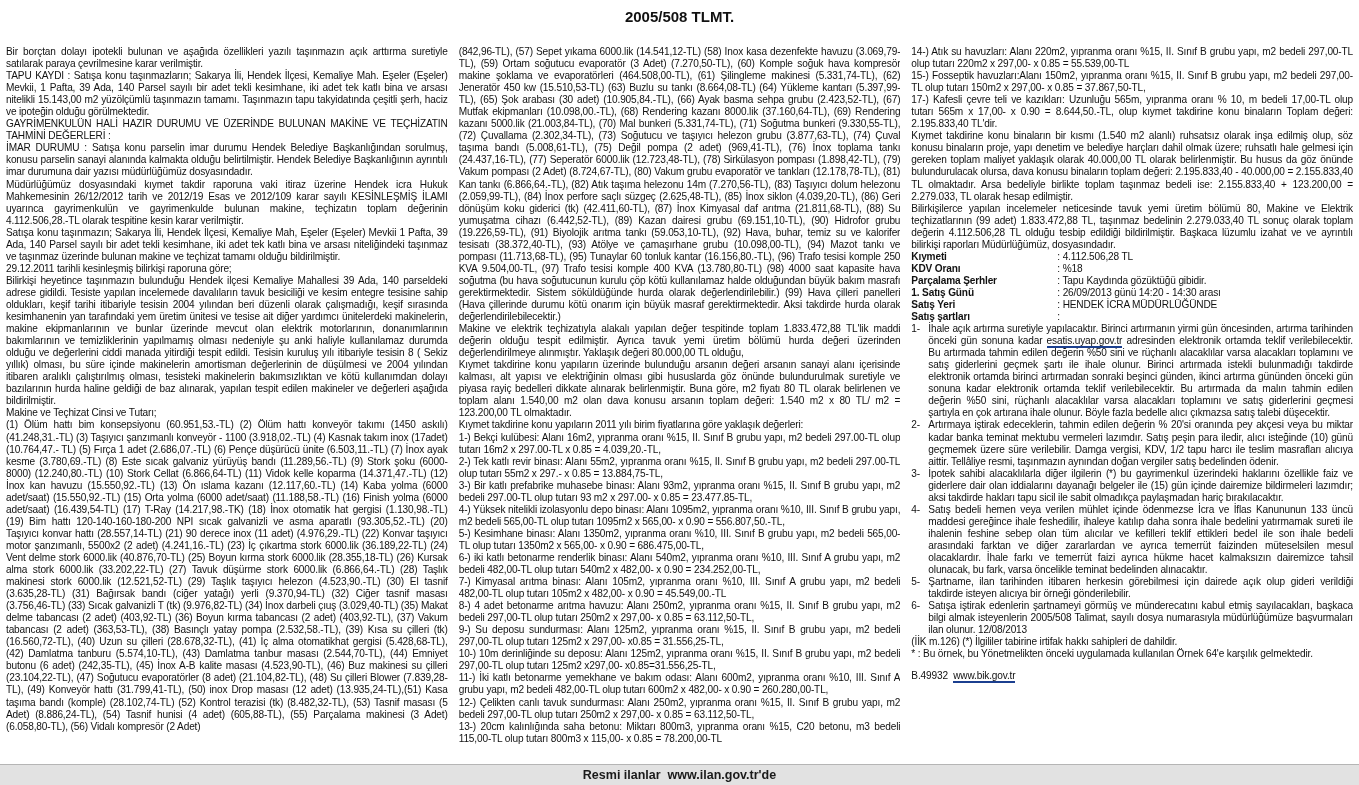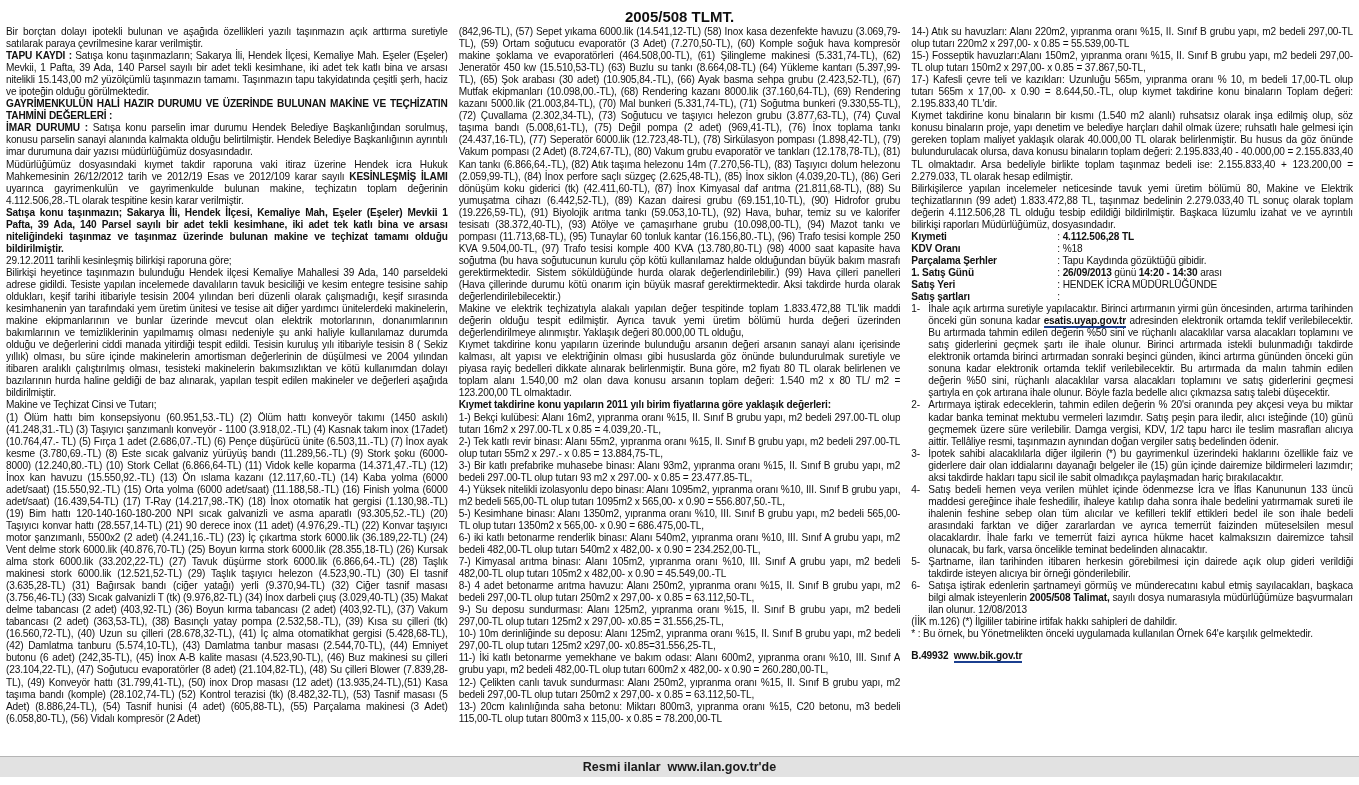--- a/index.html
+++ b/index.html
@@ -1,33 +1,33 @@
 <!DOCTYPE html>
 <html><head>
 <meta charset="utf-8">
 <style>
   html,body{margin:0;padding:0;background:#fff;}
   .page{position:relative;width:1359px;height:785px;background:#fff;color:#111;
         font-family:"Liberation Sans",sans-serif;overflow:hidden;}
   .doc-title{text-align:center;font-weight:bold;font-size:15px;line-height:17px;padding-top:8px;}
   .cols{display:flex;gap:11px;padding:1px 6px 0 6px;height:744px;overflow:hidden;}
   .col{flex:1 1 0;font-size:10.1px;line-height:12.05px;text-align:justify;
-       letter-spacing:-0.15px;overflow:hidden;}
+       letter-spacing:-0.15px;overflow:hidden;margin-top:20px;}
   .para{margin:0;}
   .para.right{text-align:left;white-space:pre-wrap;margin-top:10px;padding-right:8px;}
-  .b{font-weight:bold;}
+  .b{font-weight:normal;}
   .u{border-bottom:2px solid #1b3f8f;}
   .kv{display:flex;}
   .kv-label{flex:0 0 146px;font-weight:bold;}
   .kv-value{flex:1;}
   .li{display:flex;}
   .li-num{flex:0 0 17px;}
   .li-body{flex:1;text-align:justify;}
   .hang{padding-left:10px;text-indent:-10px;}
-  .footer-bar{position:absolute;left:0;right:0;bottom:8px;height:20px;background:#e2e2e2;
+  .footer-bar{position:absolute;left:0;right:0;bottom:0;height:20px;background:#e2e2e2;
               border-top:1px solid #b5b5b5;display:flex;align-items:center;justify-content:center;}
   .footer-bar span{font-size:12.5px;font-weight:bold;color:#1a1a1a;white-space:pre;}
 </style>
 </head>
 <body>
 
 <div class="page">
   <div class="doc-title">2005/508 TLMT.</div>
   <div class="cols">
     <div class="col">

